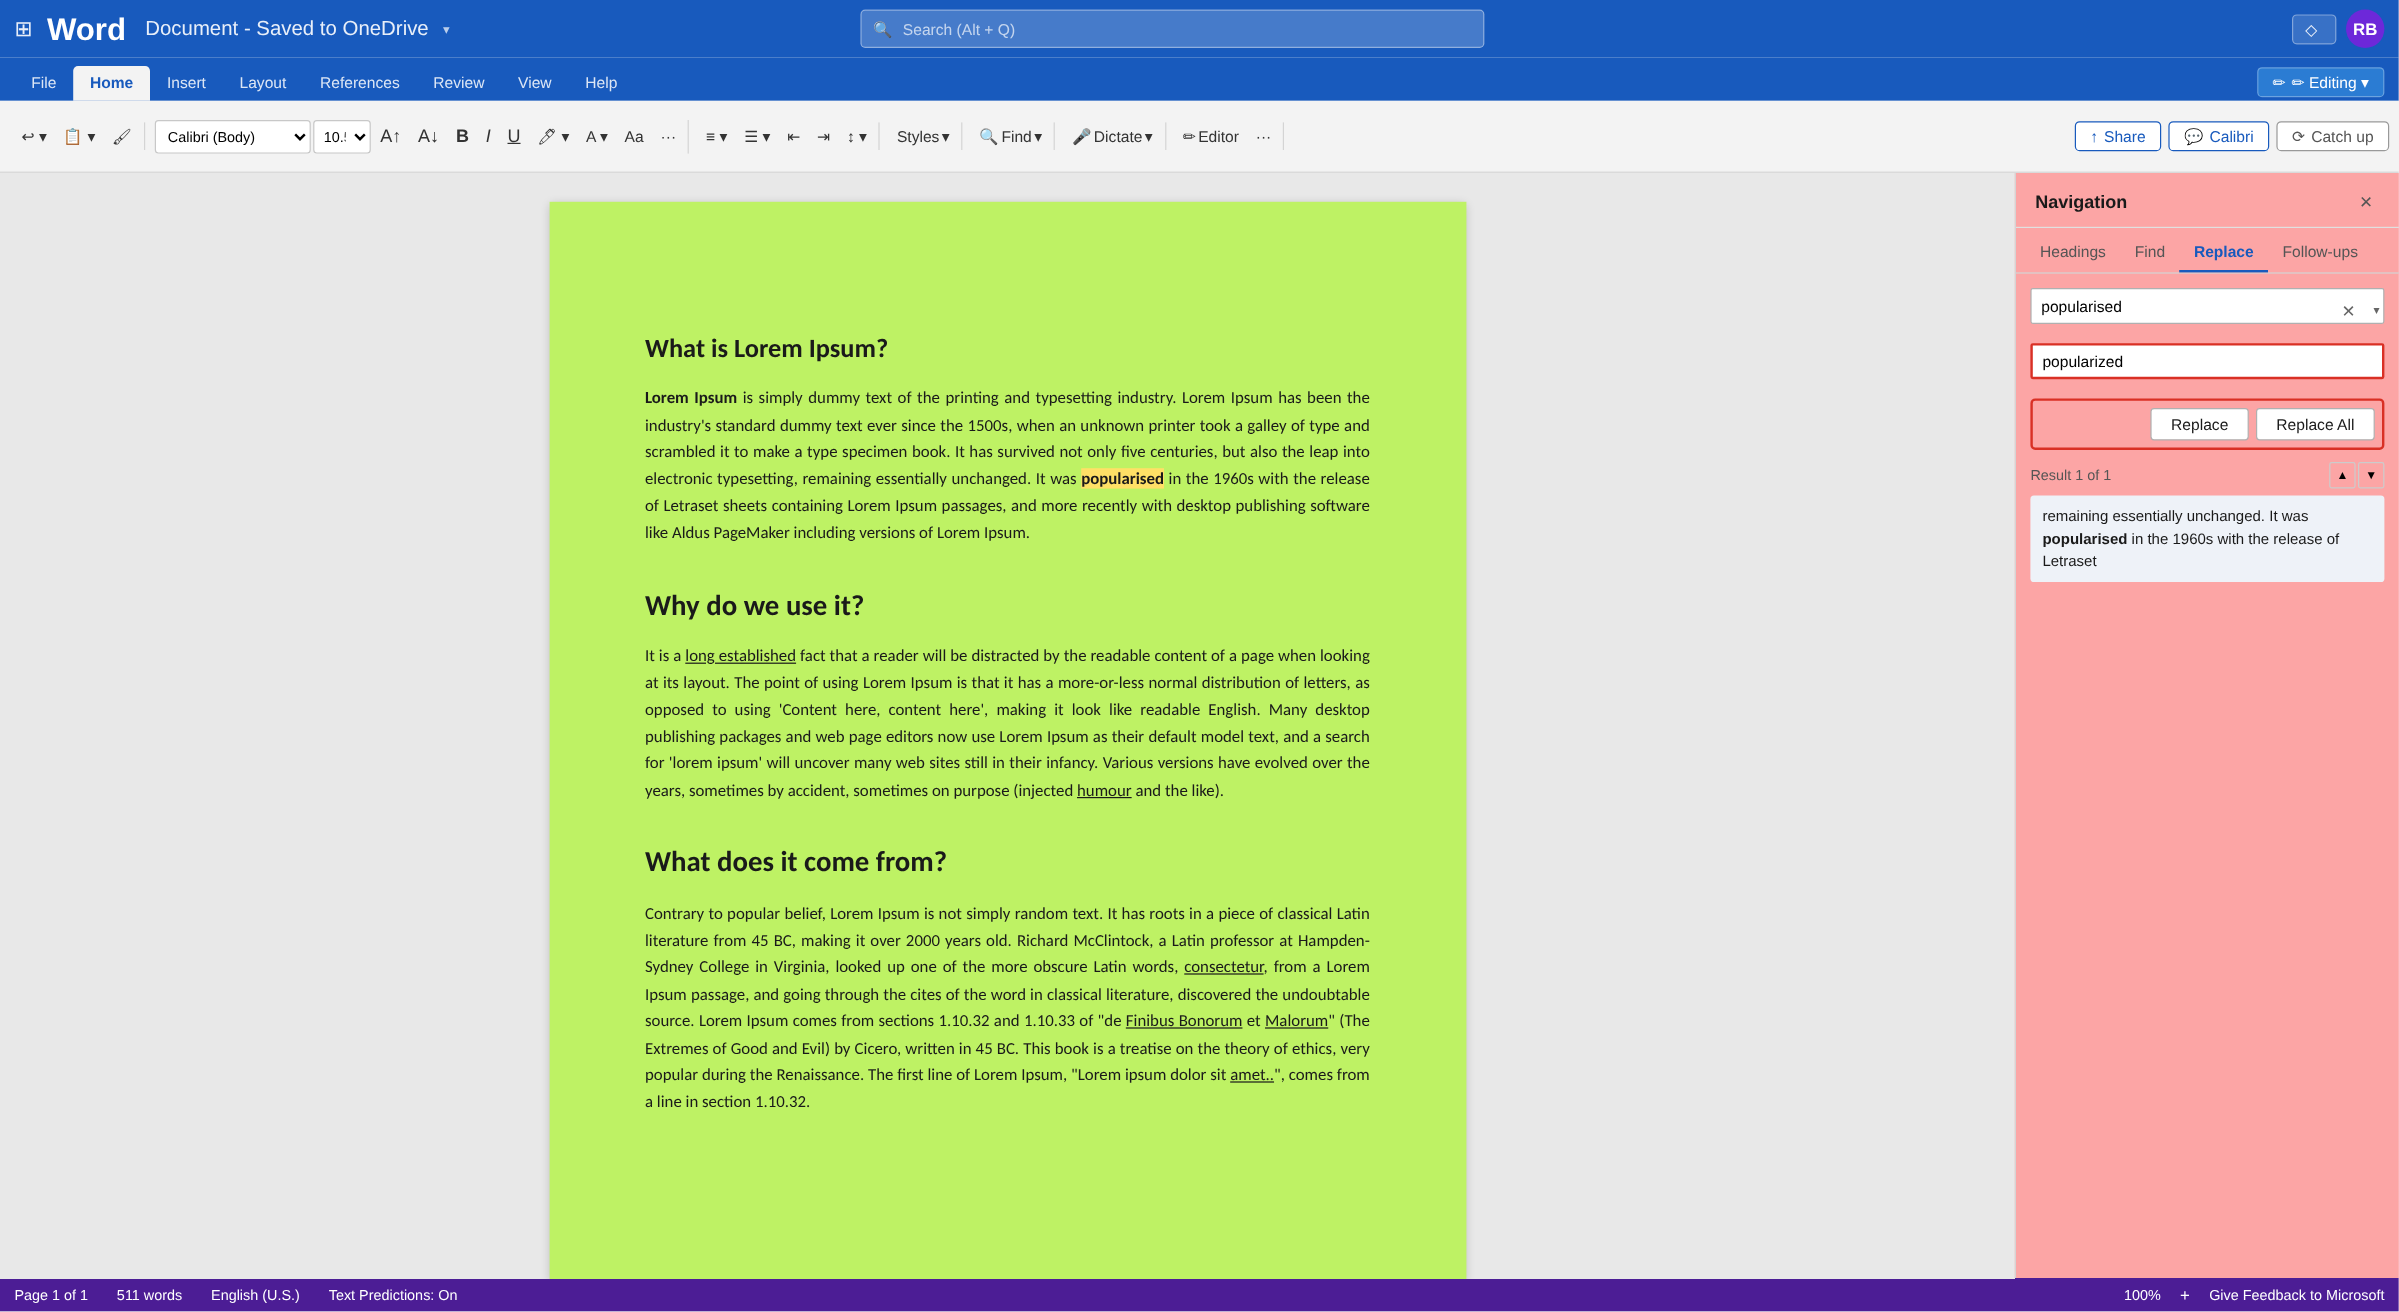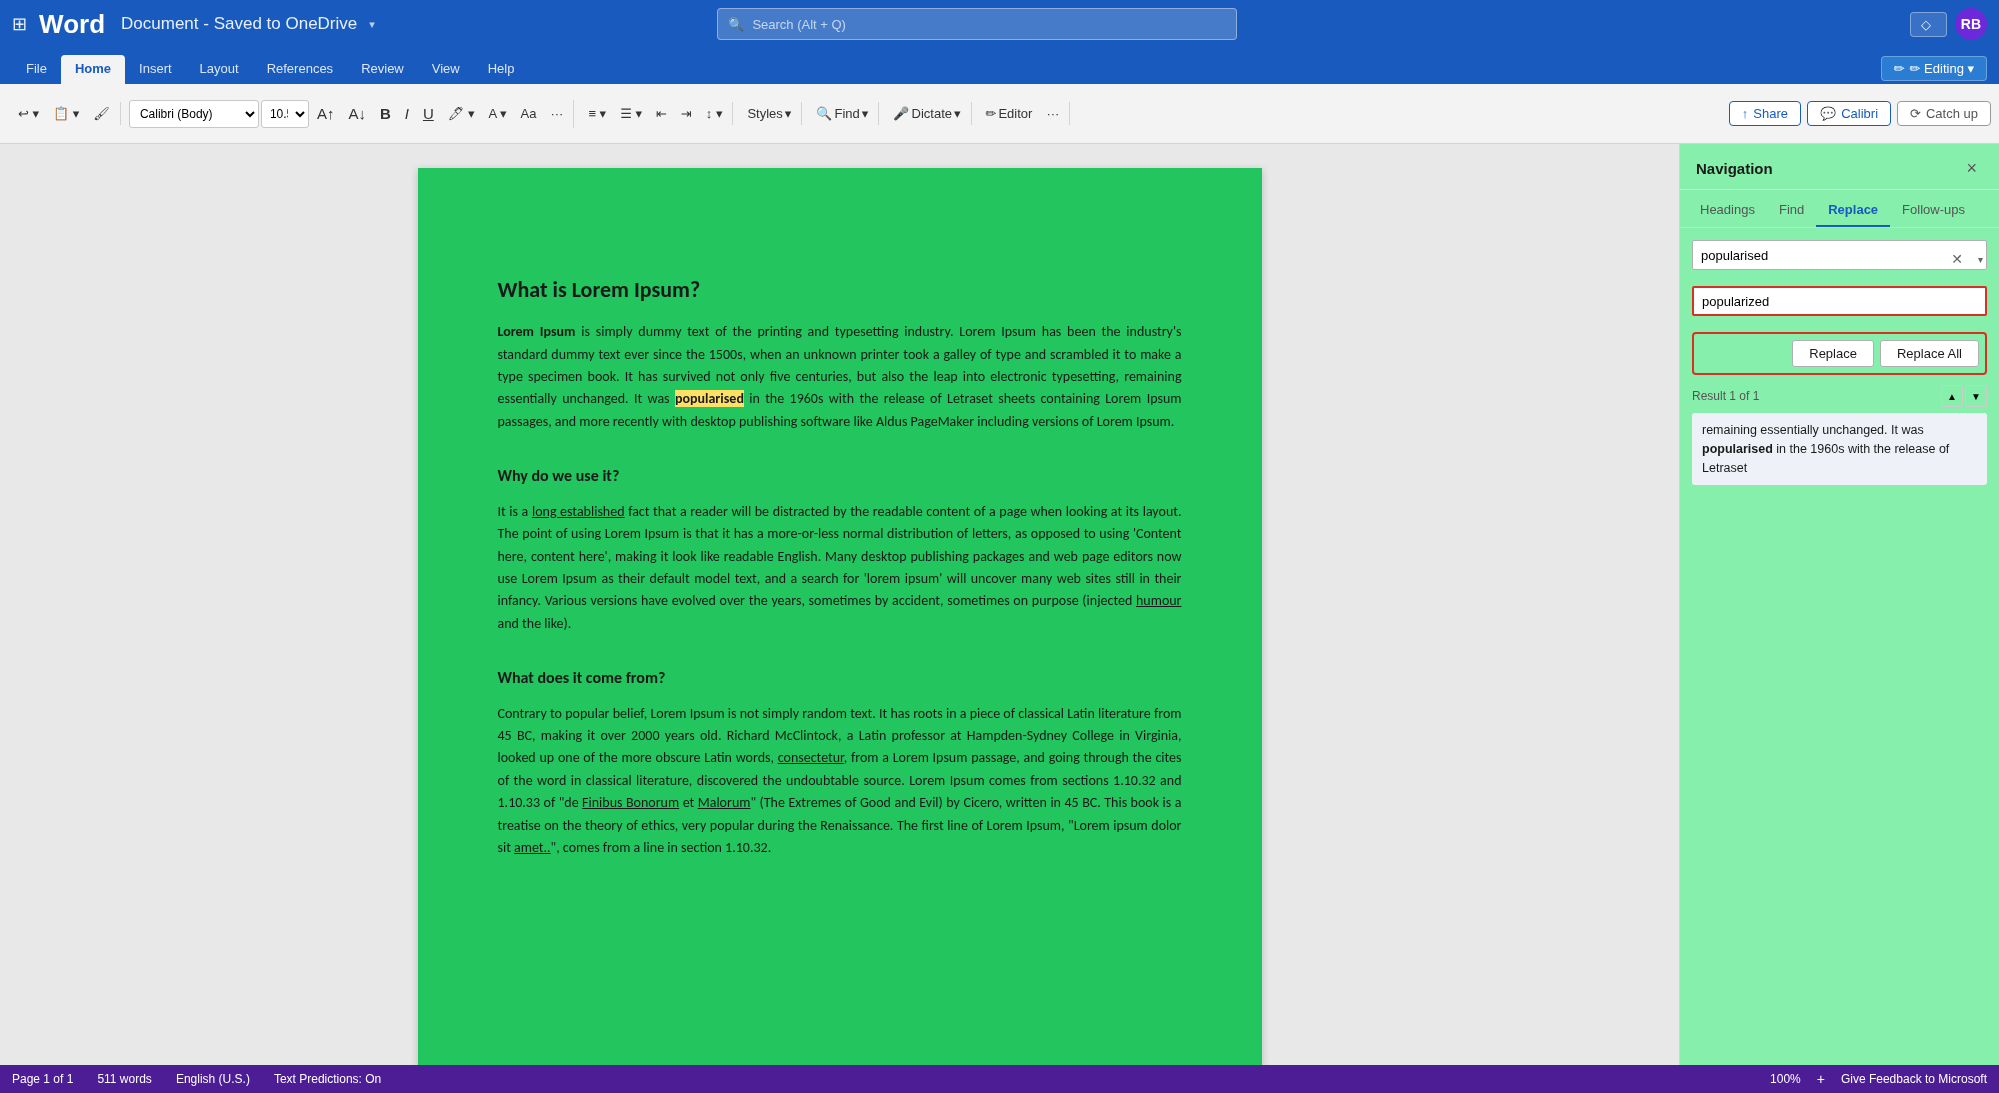--- a/index.html
+++ b/index.html
@@ -174,41 +174,41 @@
     
     #doc-area {
       flex: 1;
       background: #e8e8e8;
       overflow-y: auto;
       display: flex;
       justify-content: center;
       padding: 24px 0;
     }
     #doc-page {
-      background: #22c55e;
-      width: 844px;
+      background: #bef264;
+      width: 764px;
       min-height: 900px;
       box-shadow: 0 2px 8px rgba(0,0,0,0.2);
       padding: 80px 80px 80px 80px;
       font-family: 'Calibri', 'Segoe UI', Arial, sans-serif;
       font-size: 14px;
       line-height: 1.6;
       color: #1a1a1a;
     }
     .doc-h1 { font-size: 22px; font-weight: 700; margin-bottom: 14px; margin-top: 24px; }
-    .doc-h2 { font-size: 16px; font-weight: 700; margin-bottom: 12px; margin-top: 30px; }
+    .doc-h2 { font-size: 24px; font-weight: 700; margin-bottom: 12px; margin-top: 30px; }
     .doc-p { margin-bottom: 12px; text-align: justify; }
     .doc-bold { font-weight: 700; }
     .doc-underline { text-decoration: underline; }
     .highlighted { background: #ffe066; font-weight: 600; }
 
     
     #nav-panel {
       width: 320px;
-      background: #86efac;
+      background: #fca5a5;
       border-left: 1px solid #d4d4d4;
       display: flex;
       flex-direction: column;
       padding: 0;
     }
     #nav-header {
       display: flex;
       align-items: center;
       justify-content: space-between;
       padding: 12px 16px 8px;

